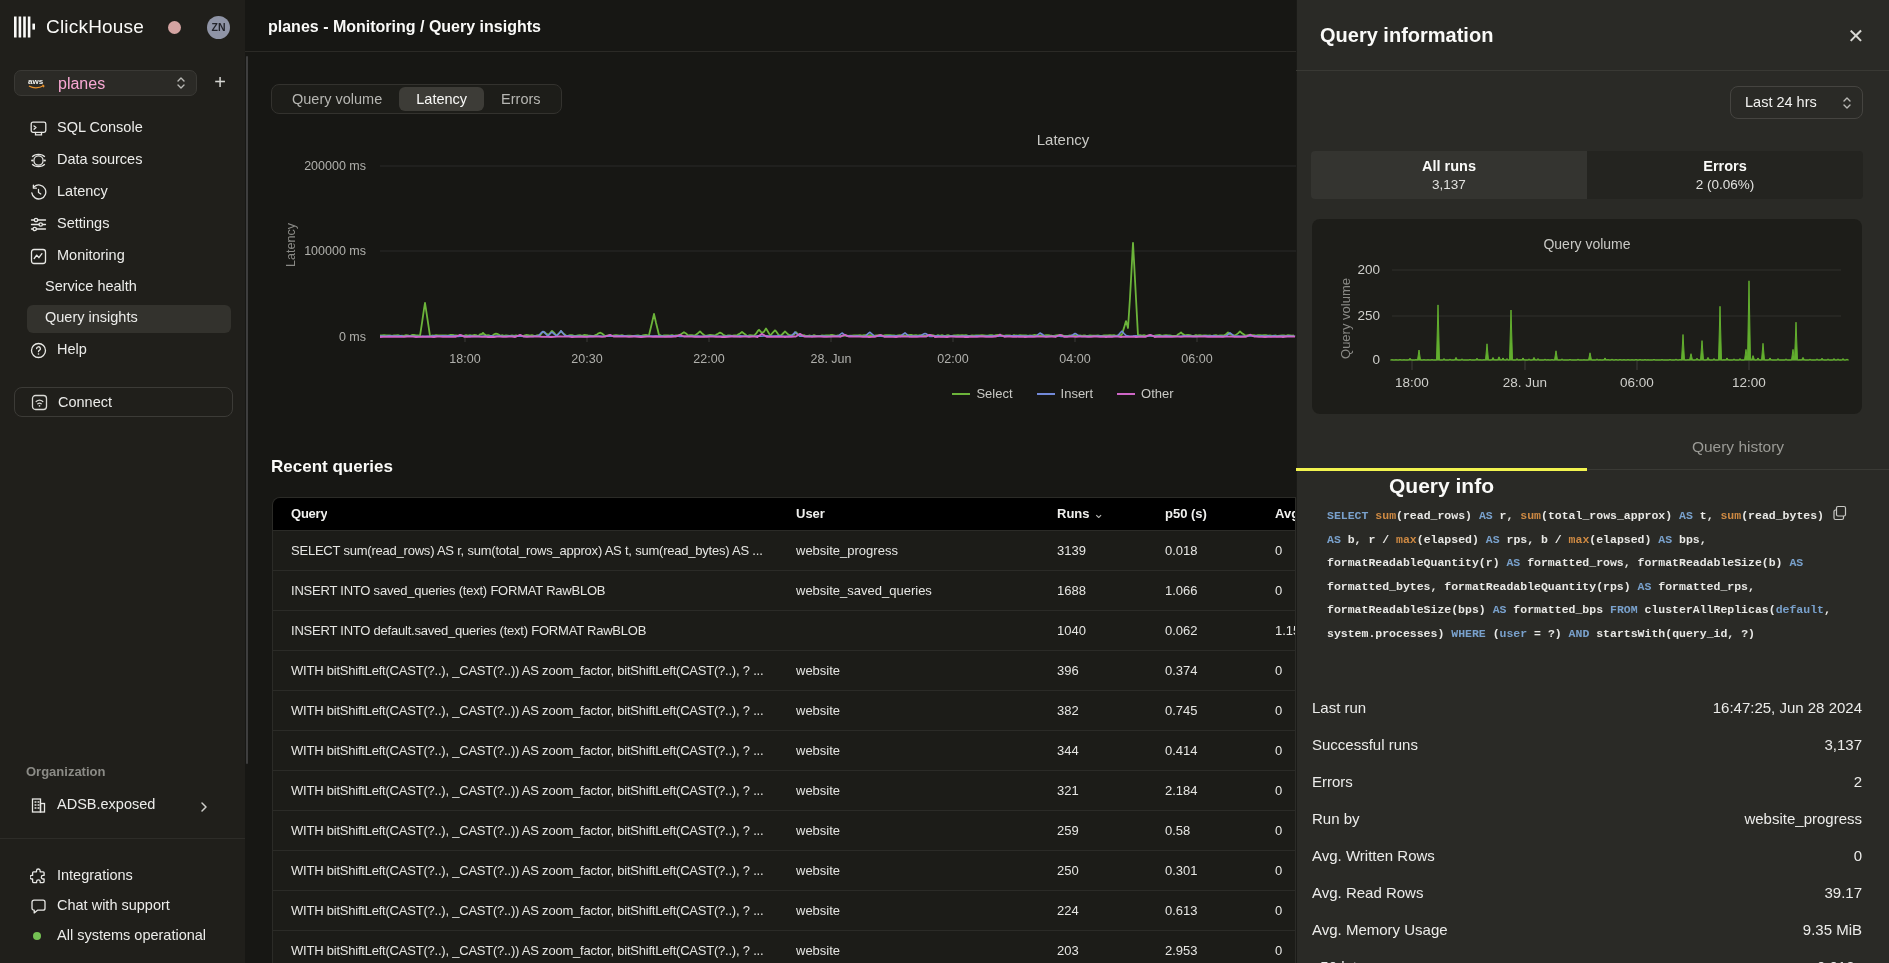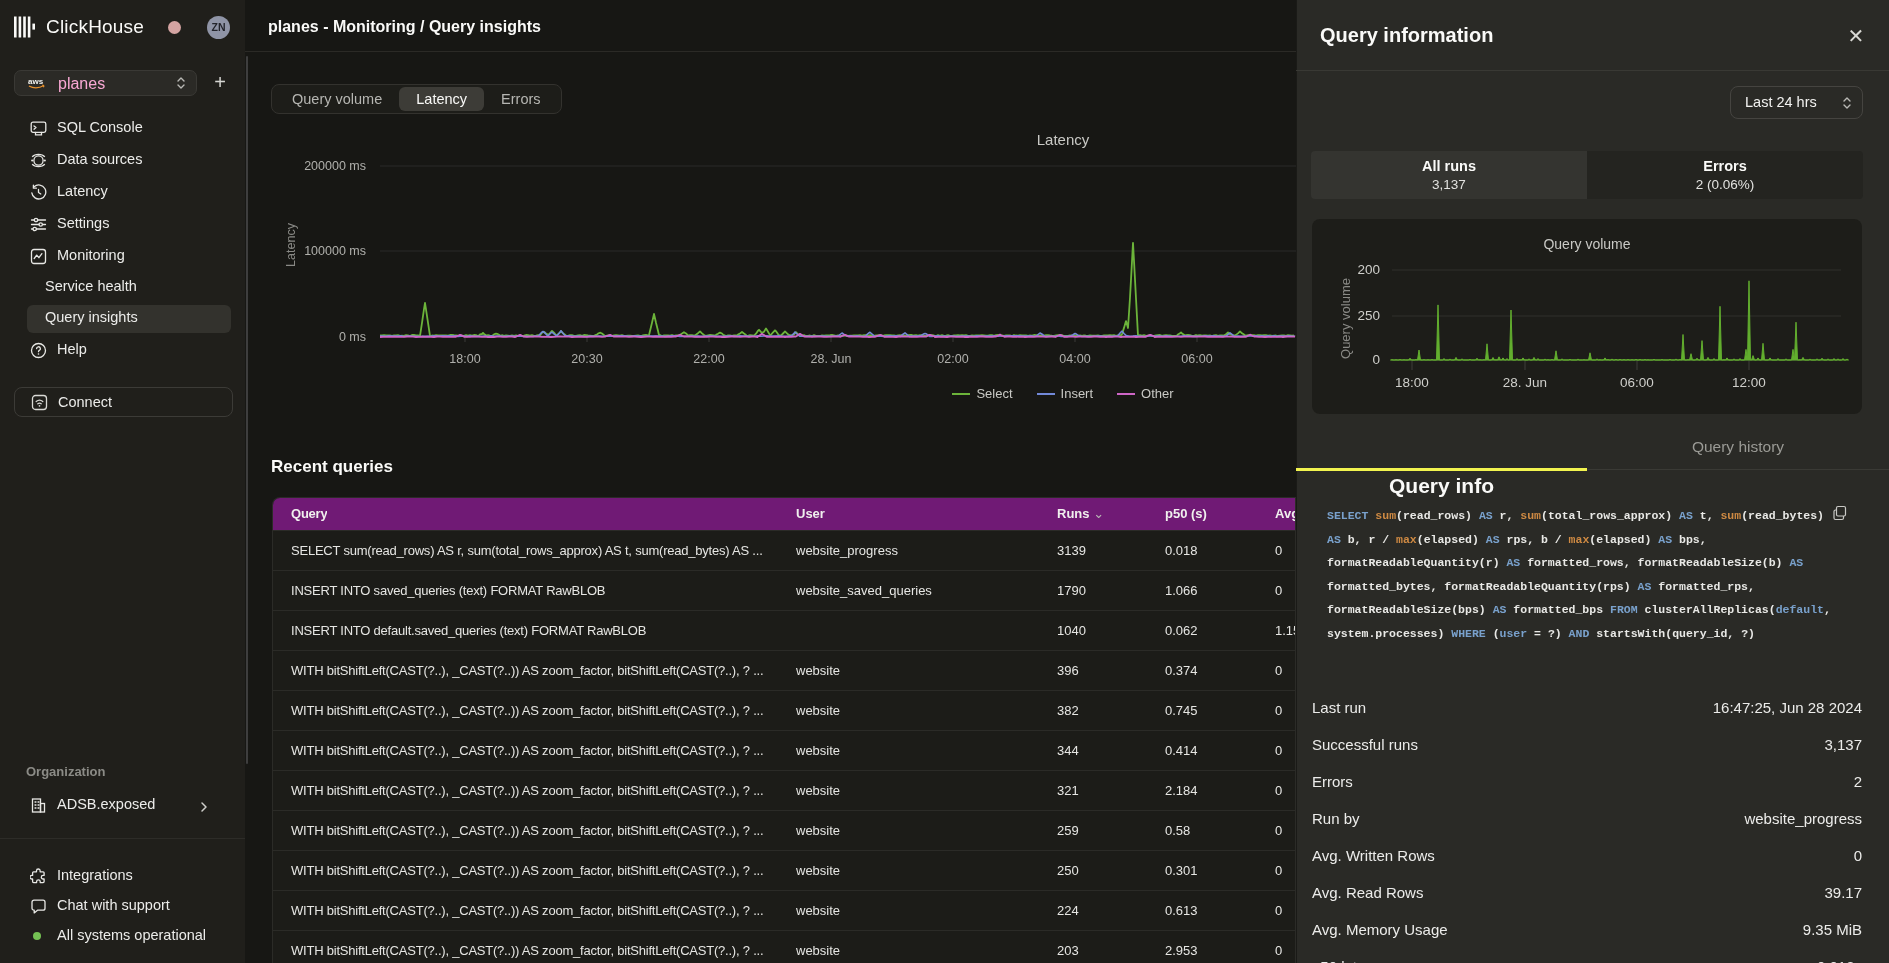--- a/index.html
+++ b/index.html
@@ -35,21 +35,21 @@
 #lattitle{position:absolute;left:0;top:131px;width:1636px;text-align:center;font-size:15px;color:#c9c9c5;}
 #latchart{position:absolute;left:0;top:120px;}
 .ylab{position:absolute;font-size:12.5px;color:#b0b0ac;text-align:right;width:70px;}
 .xlab{position:absolute;font-size:12.5px;color:#b0b0ac;text-align:center;width:70px;top:352px;}
 #latylab{position:absolute;left:24px;top:238px;font-size:12.5px;color:#8a8a86;transform:rotate(-90deg);transform-origin:center;}
 #legend{position:absolute;left:0;top:386px;width:1636px;display:flex;justify-content:center;gap:24px;font-size:13px;color:#c9c9c5;}
 #legend .it{display:flex;align-items:center;gap:6px;}
 .dash{display:inline-block;width:18px;height:0;border-top:2.5px solid;}
 #rqh{position:absolute;left:26px;top:457px;font-size:17px;font-weight:700;color:#fafaf8;}
 #tbl{position:absolute;left:27px;top:497px;width:1024px;height:466px;border:1px solid #2b2b27;border-bottom:none;border-radius:8px 0 0 0;overflow:hidden;font-size:13px;}
-.thead{position:absolute;left:0;top:0;width:1024px;height:32px;background:#701a75;color:#f0f0ee;font-weight:700;}
+.thead{position:absolute;left:0;top:0;width:1024px;height:32px;background:#000000;color:#f0f0ee;font-weight:700;}
 .trow{position:absolute;left:0;width:1024px;height:40px;border-top:1px solid #2b2b27;color:#e6e6e3;background:#1c1c18;}
 .c1{position:absolute;left:18px;top:0;line-height:40px;white-space:nowrap;max-width:485px;overflow:hidden;letter-spacing:-0.22px;}
 .c2{position:absolute;left:523px;top:0;line-height:40px;}
 .c3{position:absolute;left:784px;top:0;line-height:40px;}
 .c4{position:absolute;left:892px;top:0;line-height:40px;}
 .c5{position:absolute;left:1002px;top:0;line-height:40px;}
 .thead .c1,.thead .c2,.thead .c3,.thead .c4,.thead .c5{line-height:32px;}
 
 #panel{position:absolute;left:1296px;top:0;width:593px;height:963px;background:#2a2a26;border-left:1px solid #1a1a17;color:#ececea;}
 #phdr{position:absolute;left:24px;top:24px;font-size:20px;font-weight:700;color:#fafaf8;}
@@ -258,21 +258,21 @@
 <div class="trow" style="top:32px;">
           <span class="c1">SELECT sum(read_rows) AS r, sum(total_rows_approx) AS t, sum(read_bytes) AS ...</span>
           <span class="c2">website_progress</span>
           <span class="c3">3139</span>
           <span class="c4">0.018</span>
           <span class="c5">0</span>
         </div>
 <div class="trow" style="top:72px;">
           <span class="c1">INSERT INTO saved_queries (text) FORMAT RawBLOB</span>
           <span class="c2">website_saved_queries</span>
-          <span class="c3">1790</span>
+          <span class="c3">1688</span>
           <span class="c4">1.066</span>
           <span class="c5">0</span>
         </div>
 <div class="trow" style="top:112px;">
           <span class="c1">INSERT INTO default.saved_queries (text) FORMAT RawBLOB</span>
           <span class="c2"></span>
           <span class="c3">1040</span>
           <span class="c4">0.062</span>
           <span class="c5">1.15</span>
         </div>

